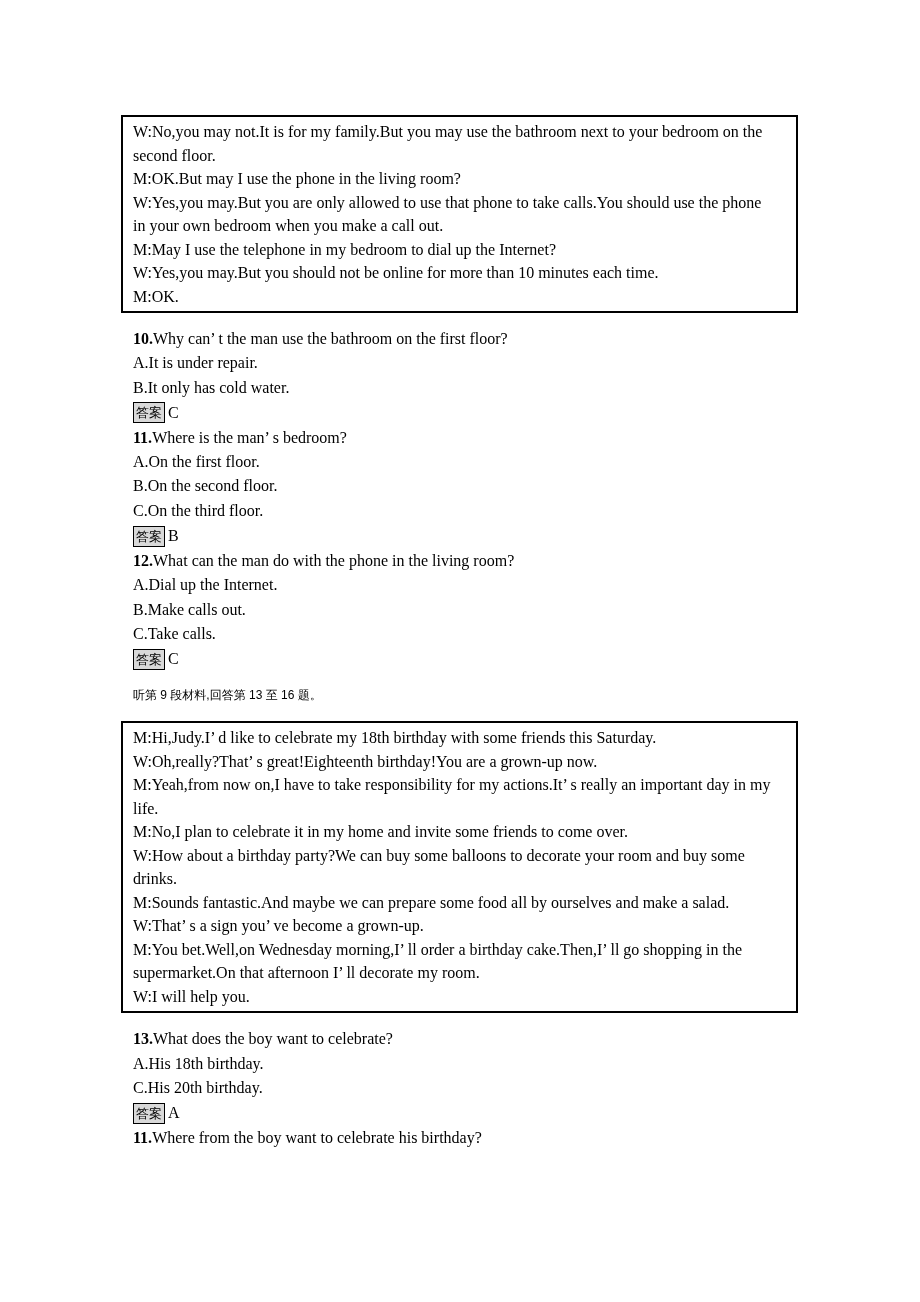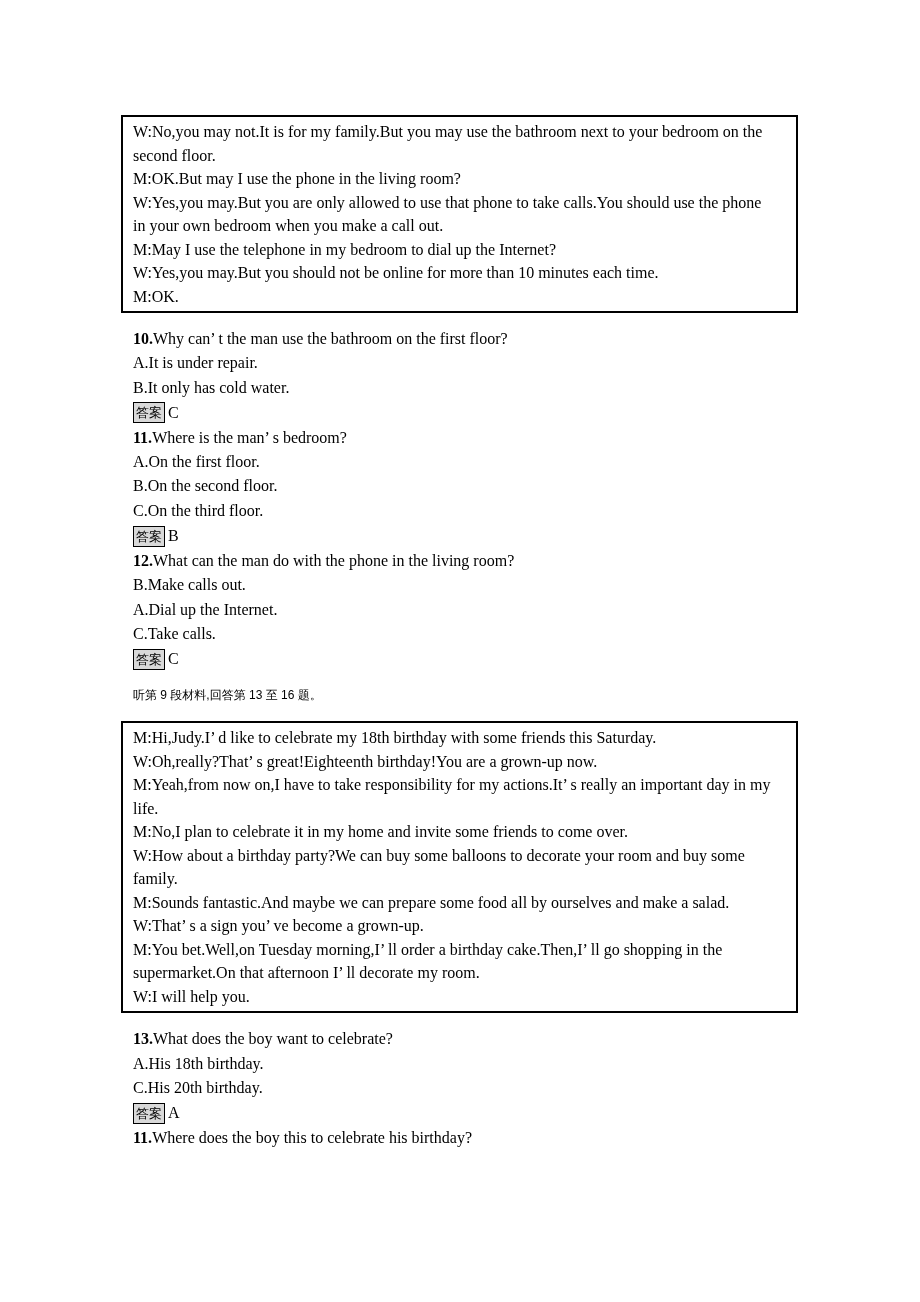--- a/index.html
+++ b/index.html
@@ -102,59 +102,59 @@
       <div class="q-line">B.On the second floor.</div>
       <div class="q-line">C.On the third floor.</div>
       <div class="answer-row">
         <span class="badge">答案</span>
           <span class="ans-letter">B</span>
       </div>
     </div>
 
     <div class="q-block">
       <div class="q-line"><b class="q-num">12.</b><span>What can the man do with the phone in the living room?</span></div>
+      <div class="q-line">A.Dial up the Internet.</div>
       <div class="q-line">B.Make calls out.</div>
-      <div class="q-line">A.Dial up the Internet.</div>
       <div class="q-line">C.Take calls.</div>
       <div class="answer-row">
         <span class="badge">答案</span>
           <span class="ans-letter">C</span>
       </div>
     </div>
 
   </div>
 
   <div class="section-heading">听第 9 段材料,回答第 13 至 16 题。</div>
 
   <div class="dialog-box">
     <div class="dialog-line">M:Hi,Judy.I’ d like to celebrate my 18th birthday with some friends this Saturday.</div>
     <div class="dialog-line">W:Oh,really?That’ s great!Eighteenth birthday!You are a grown-up now.</div>
     <div class="dialog-line">M:Yeah,from now on,I have to take responsibility for my actions.It’ s really an important day in my</div>
     <div class="dialog-line">life.</div>
     <div class="dialog-line">M:No,I plan to celebrate it in my home and invite some friends to come over.</div>
     <div class="dialog-line">W:How about a birthday party?We can buy some balloons to decorate your room and buy some</div>
-    <div class="dialog-line">family.</div>
+    <div class="dialog-line">drinks.</div>
     <div class="dialog-line">M:Sounds fantastic.And maybe we can prepare some food all by ourselves and make a salad.</div>
     <div class="dialog-line">W:That’ s a sign you’ ve become a grown-up.</div>
-    <div class="dialog-line">M:You bet.Well,on Tuesday morning,I’ ll order a birthday cake.Then,I’ ll go shopping in the</div>
+    <div class="dialog-line">M:You bet.Well,on Wednesday morning,I’ ll order a birthday cake.Then,I’ ll go shopping in the</div>
     <div class="dialog-line">supermarket.On that afternoon I’ ll decorate my room.</div>
     <div class="dialog-line">W:I will help you.</div>
   </div>
 
   <div class="questions">
 
     <div class="q-block">
       <div class="q-line"><b class="q-num">13.</b><span>What does the boy want to celebrate?</span></div>
       <div class="q-line">A.His 18th birthday.</div>
       <div class="q-line">C.His 20th birthday.</div>
       <div class="answer-row">
         <span class="badge">答案</span>
           <span class="ans-letter">A</span>
       </div>
     </div>
 
     <div class="q-block">
-      <div class="q-line"><b class="q-num">11.</b><span>Where does the boy this to celebrate his birthday?</span></div>
+      <div class="q-line"><b class="q-num">11.</b><span>Where from the boy want to celebrate his birthday?</span></div>
     </div>
 
   </div>
 
 </div>
 
 </body></html>

